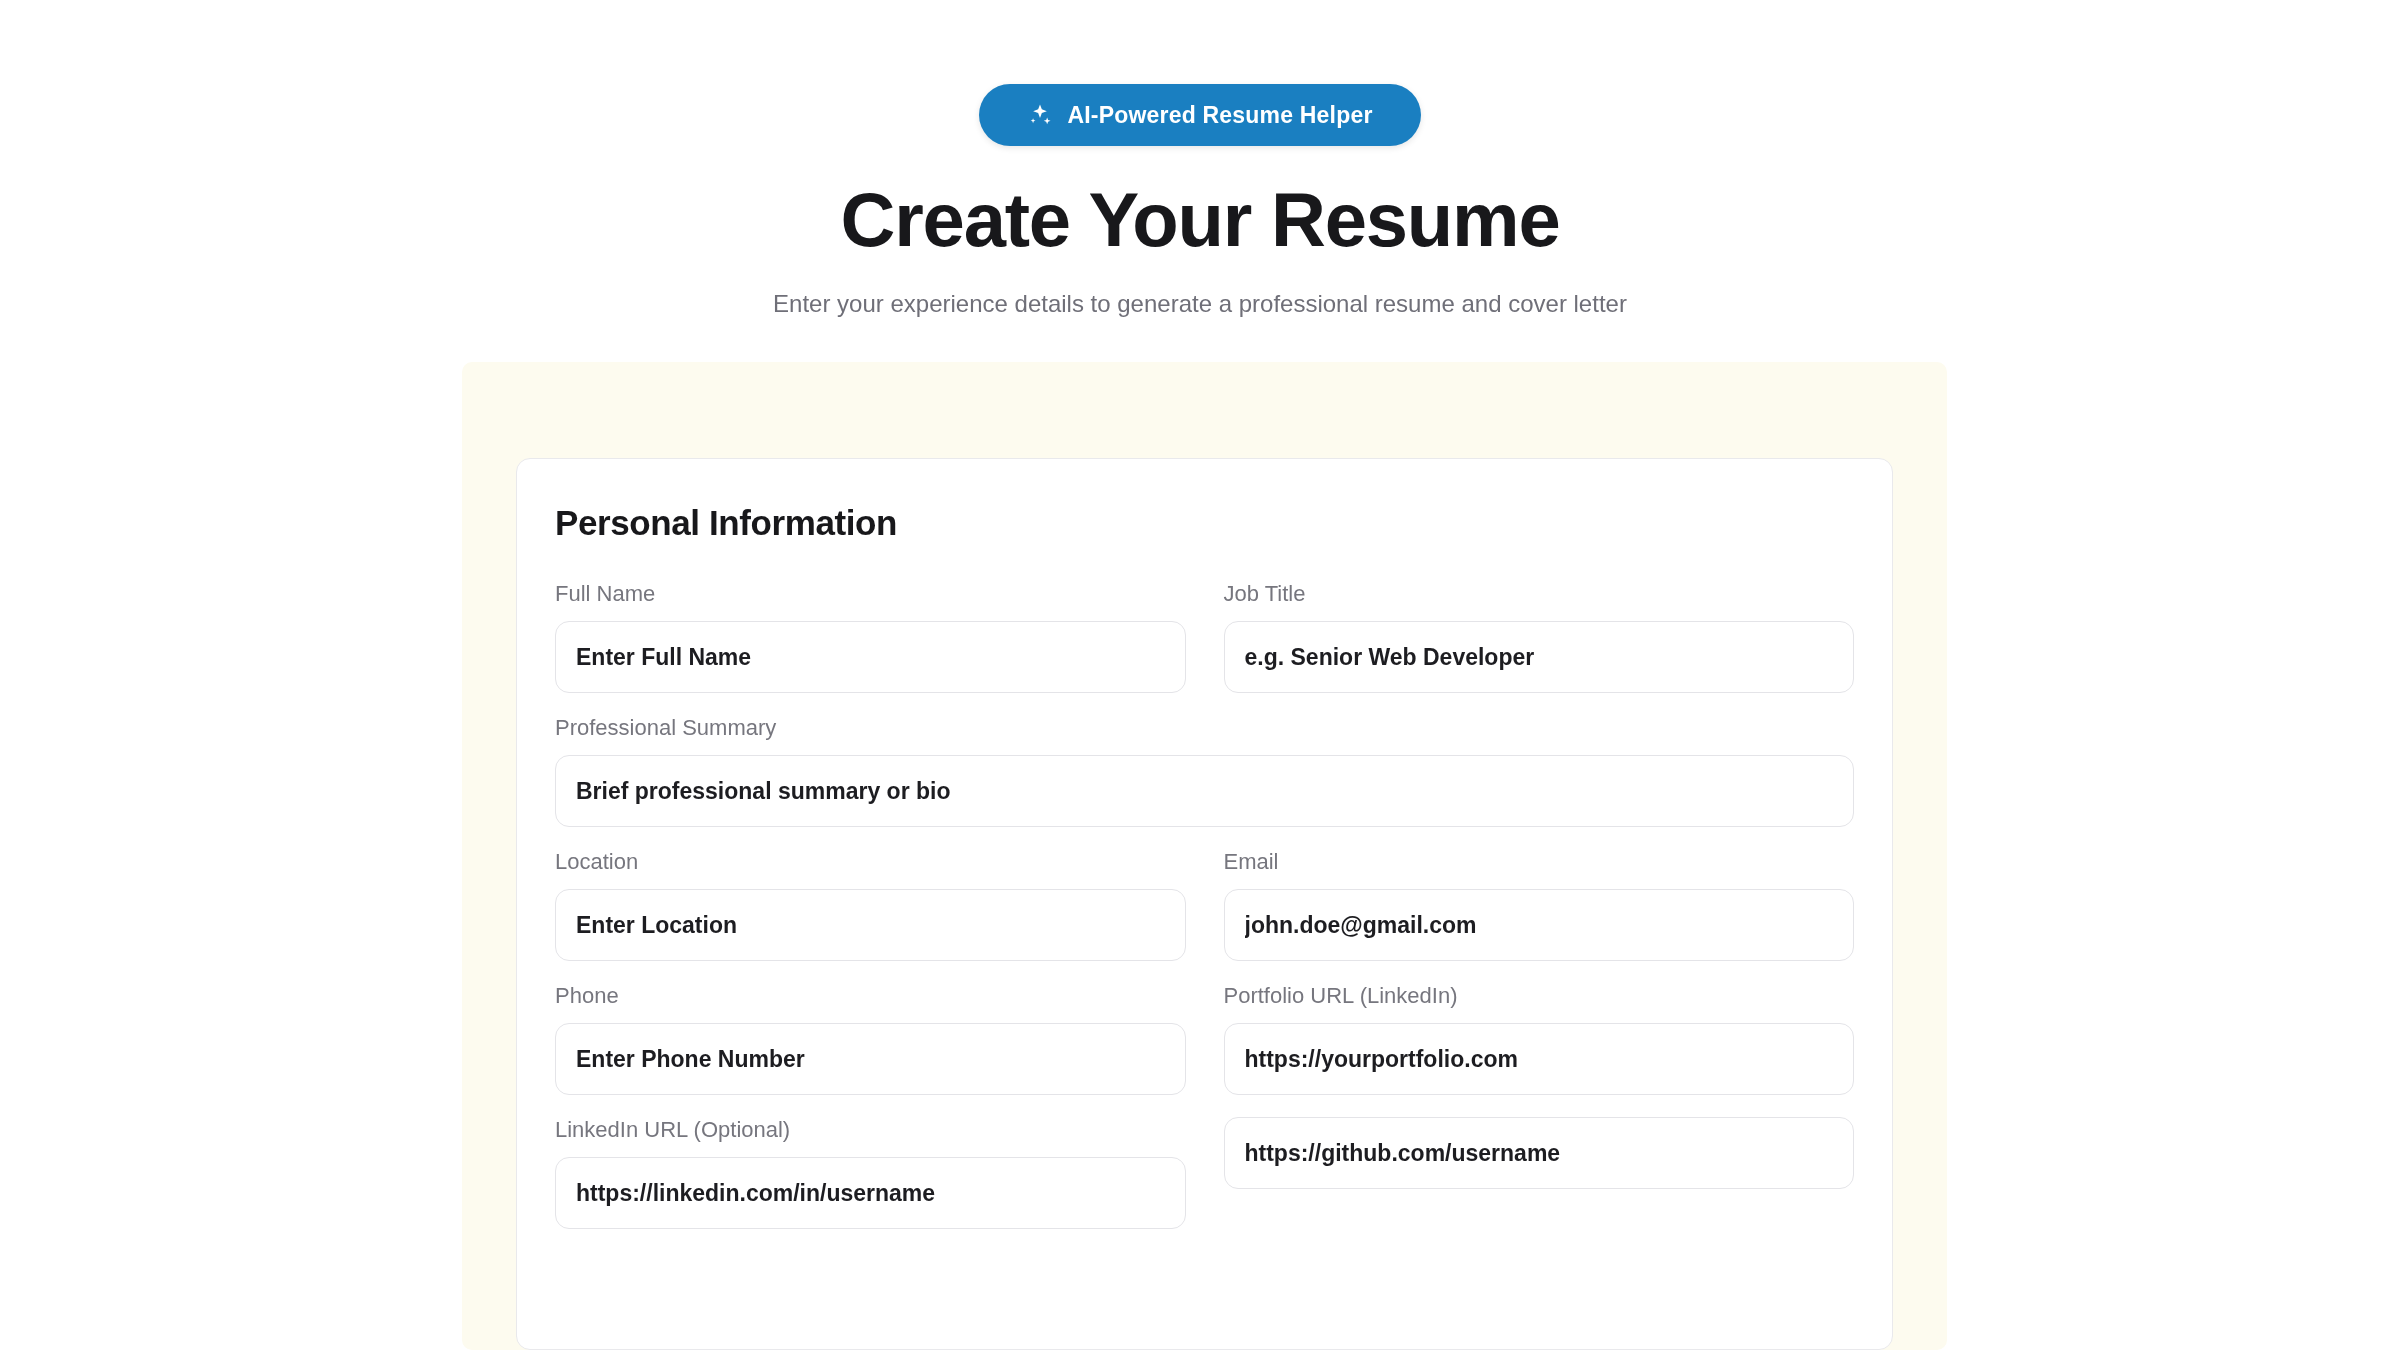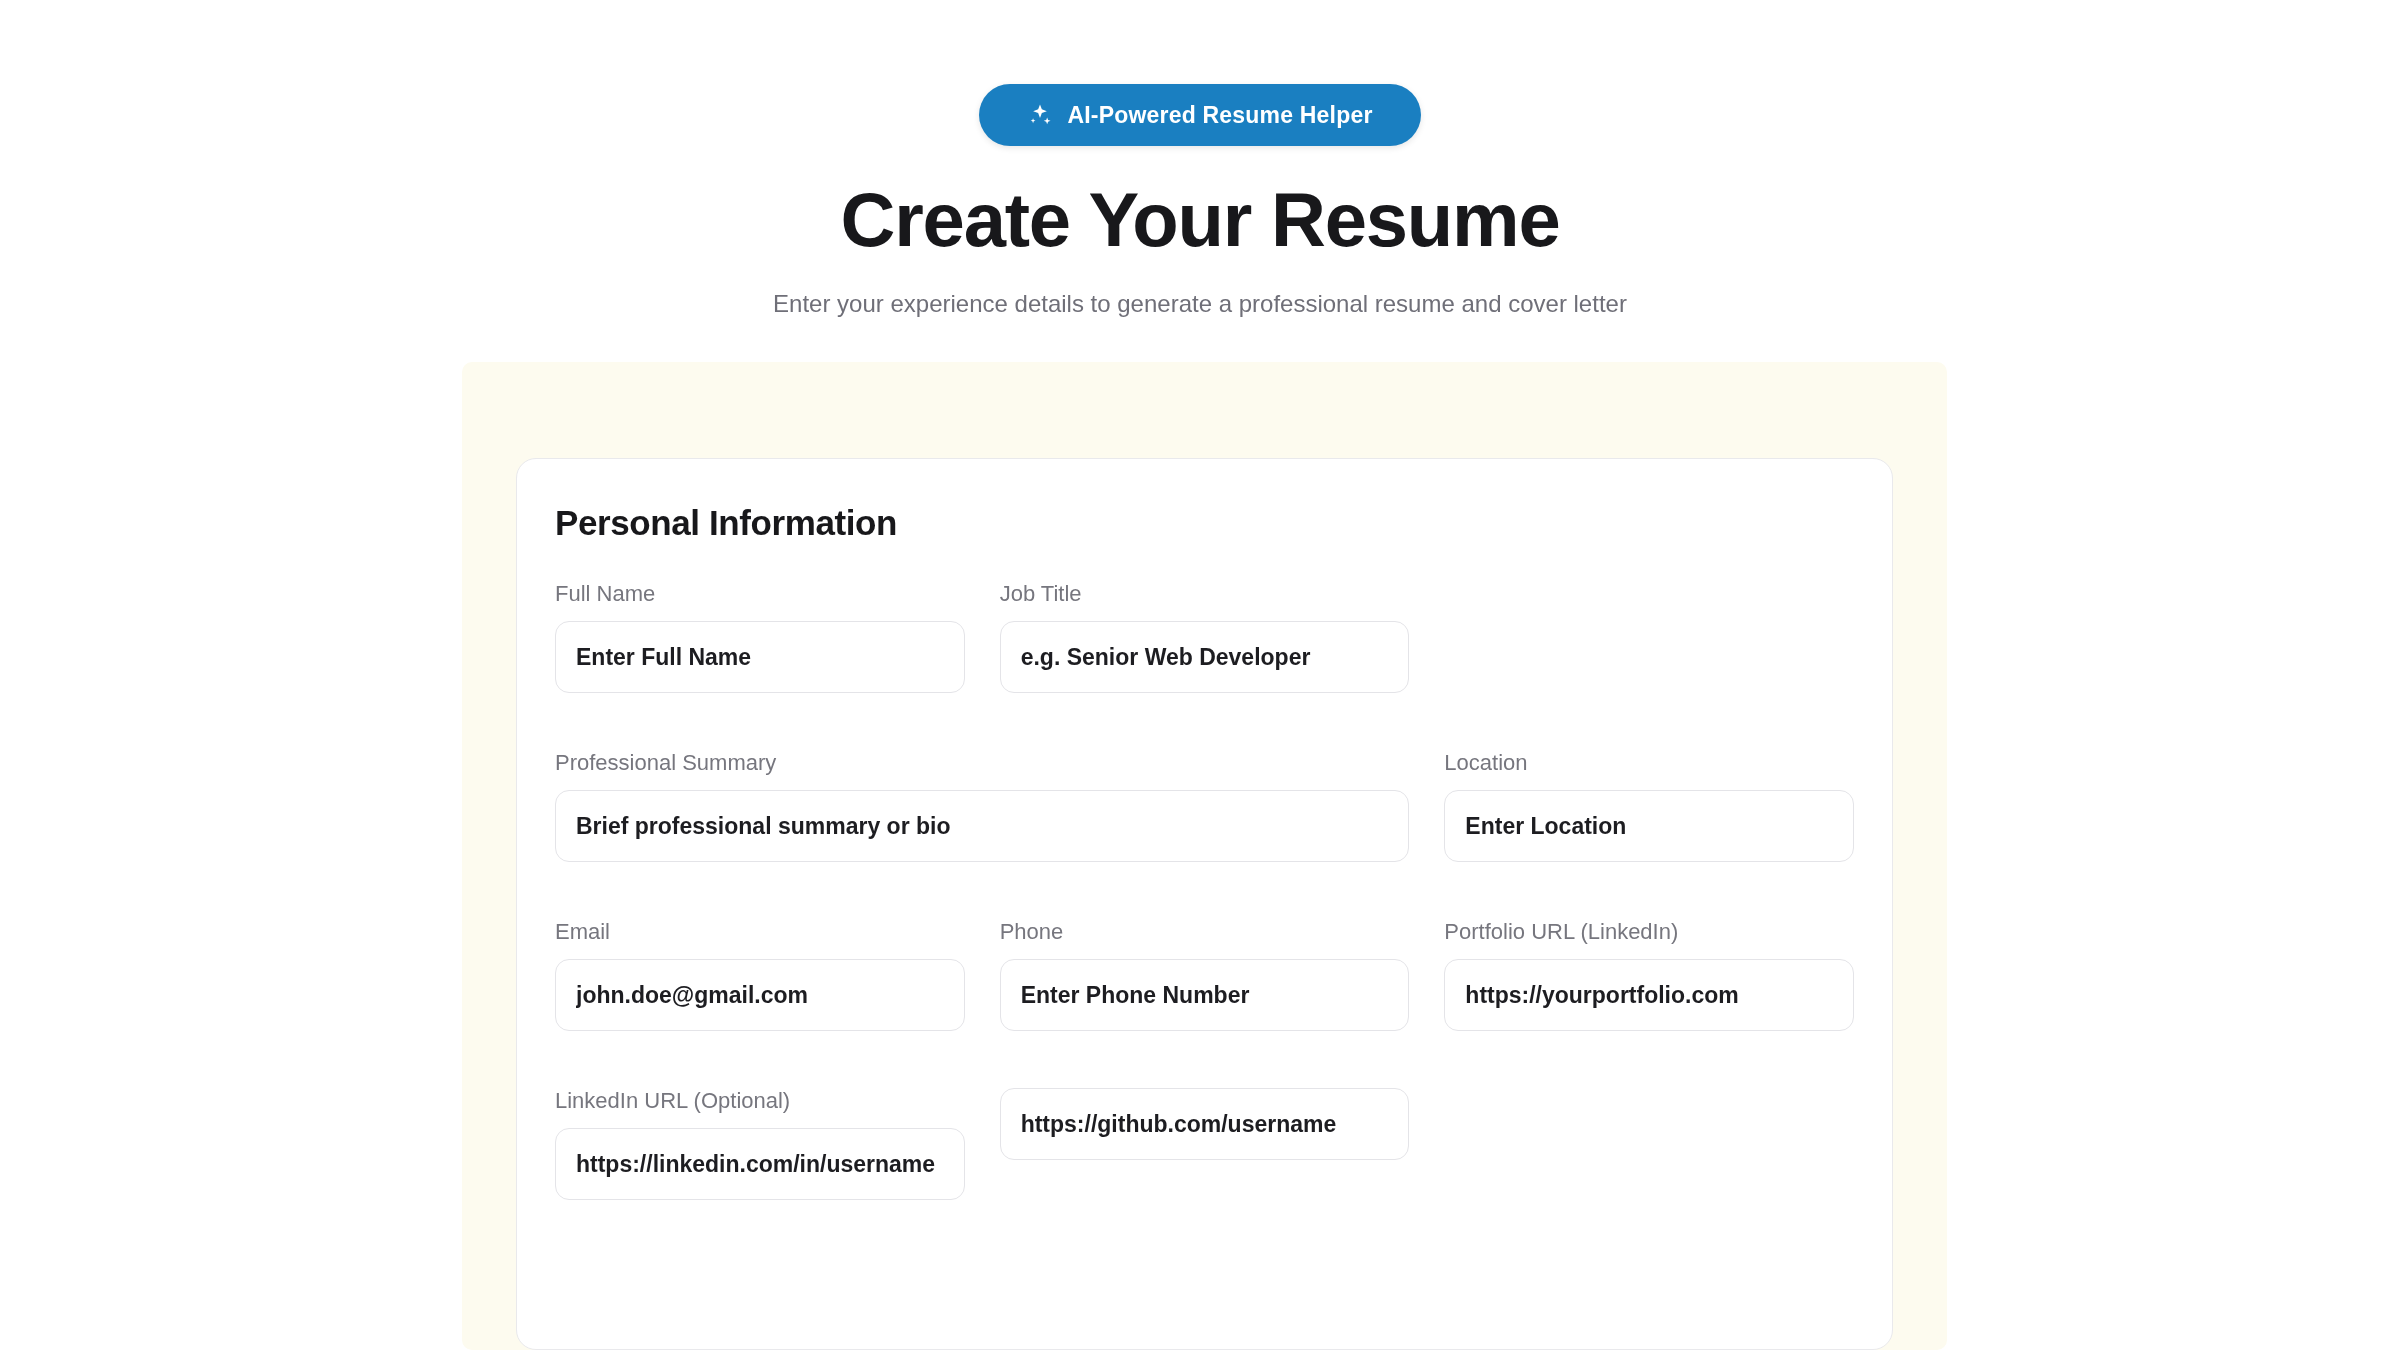--- a/index.html
+++ b/index.html
@@ -78,39 +78,38 @@
 
   
   .form-card {
     position: absolute;
     left: 516px;
     top: 458px;
     width: 1377px;
     height: 892px;
     background: #ffffff;
     border: 1px solid #e9e9ec;
-    border-radius: 20px;
+    border-radius: 14px;
     padding: 44px 38px 0 38px;
     overflow: hidden;
   }
 
   .section-title {
     font-size: 35px;
     font-weight: 800;
     color: #18181b;
     letter-spacing: -0.4px;
     margin-bottom: 38px;
   }
 
   .field-grid {
     display: grid;
-    grid-template-columns: 1fr 1fr 1fr;
+    grid-template-columns: 1fr 1fr;
     column-gap: 38px;
     row-gap: 0;
-    gap: 35px;
   }
 
   .field {
     margin-bottom: 22px;
   }
 
   .field.full {
     grid-column: 1 / span 2;
   }
 

